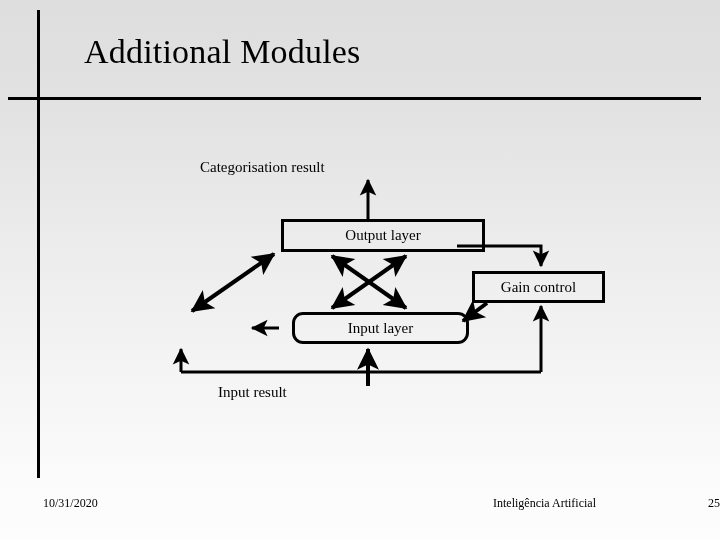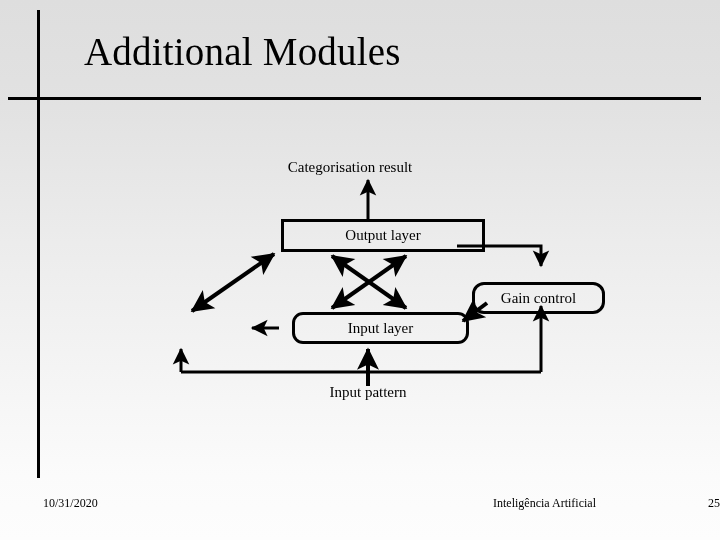--- a/index.html
+++ b/index.html
@@ -38,21 +38,21 @@
     width: 693px;
     height: 3px;
     background: #000000;
   }
 
   
   #title {
     position: absolute;
     left: 84px;
     top: 30px;
-    font-size: 39px;
+    font-size: 34px;
     line-height: 44px;
     color: #000000;
     white-space: nowrap;
     letter-spacing: 0.2px;
   }
 
   
   #diagram {
     position: absolute;
     left: 0;
@@ -66,30 +66,30 @@
     background: transparent;
     box-sizing: border-box;
     display: flex;
     align-items: center;
     justify-content: center;
     font-size: 15px;
     color: #000000;
     white-space: nowrap;
   }
   #box-output   { left: 281px; top: 219px; width: 204px; height: 33px; }
-  #box-gain     { left: 472px; top: 282px; width: 133px; height: 32px; border-radius: 12px; }
+  #box-gain     { left: 472px; top: 271px; width: 133px; height: 32px; }
   #box-reset    { left: 103px; top: 312px; width: 145px; height: 33px; }
   #box-input    { left: 292px; top: 312px; width: 177px; height: 32px; border-radius: 11px; }
 
   .dlabel {
     position: absolute;
     font-size: 15px;
     color: #000000;
     white-space: nowrap;
-    text-align: center;
+    text-align: left;
   }
   #lbl-categorisation { left: 200px; top: 159px; width: 300px; }
   #lbl-inputpattern   { left: 218px; top: 384px; width: 300px; }
 
   
   .footer-text {
     position: absolute;
     top: 496px;
     font-size: 12px;
     color: #000000;
@@ -154,20 +154,20 @@
       <span>Output layer</span>
     </div>
     <div class="dbox" id="box-gain">
       <span>Gain control</span>
     </div>
     <div class="dbox" id="box-input">
       <span>Input layer</span>
     </div>
 
     <div class="dlabel" id="lbl-categorisation">Categorisation result</div>
-    <div class="dlabel" id="lbl-inputpattern">Input pattern</div>
+    <div class="dlabel" id="lbl-inputpattern">Input result</div>
   </div>
 
   <div class="footer-text" id="footer-date">10/31/2020</div>
   <div class="footer-text" id="footer-center">Inteligência Artificial</div>
   <div class="footer-text" id="footer-page">25</div>
 
 </div>
 
 </body></html>

